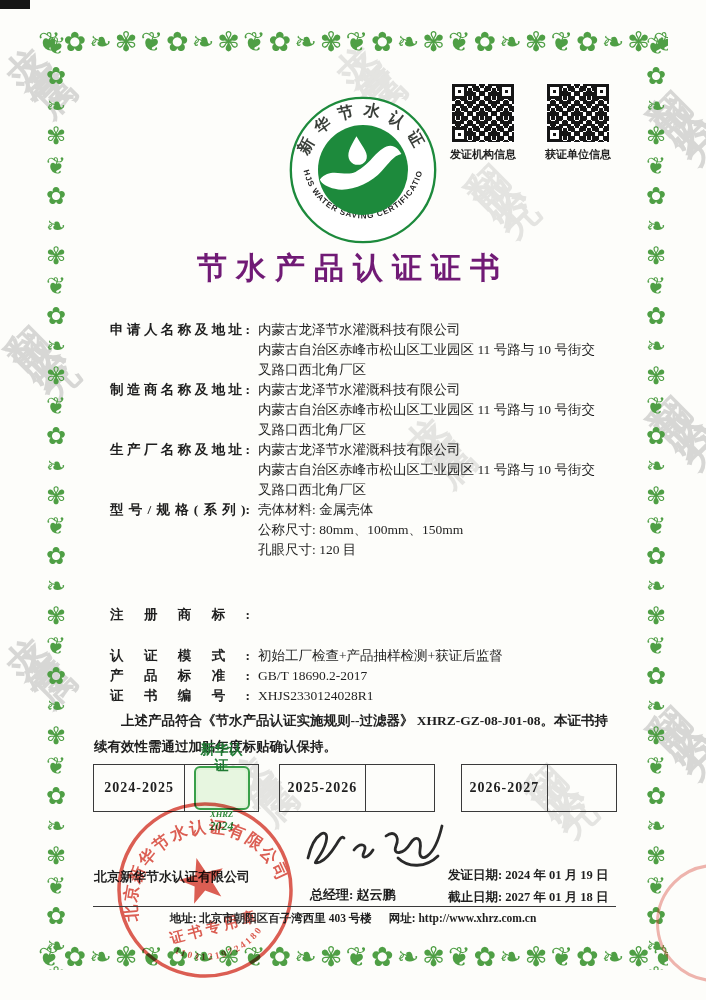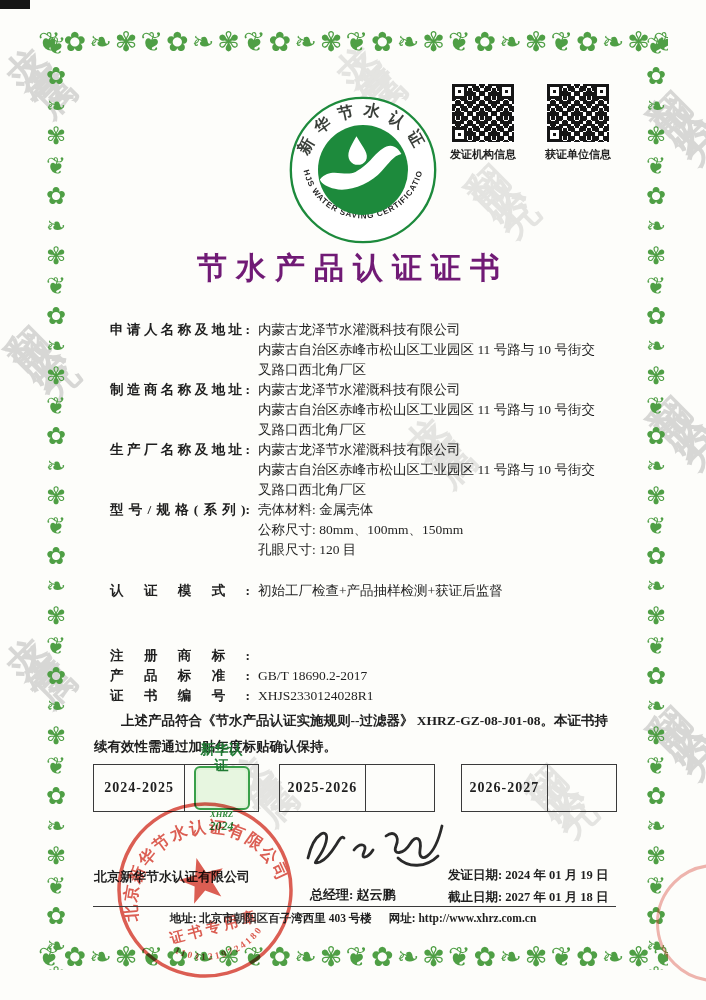--- a/index.html
+++ b/index.html
@@ -169,30 +169,30 @@
       </div>
     </div>
     <div class="row">
       <div class="flabel">型号/规格(系列):</div>
       <div class="fvalue">
         <div>壳体材料: 金属壳体</div>
         <div>公称尺寸: 80mm、100mm、150mm</div>
         <div>孔眼尺寸: 120 目</div>
       </div>
     </div>
+    <div class="row gap-a">
+      <div class="flabel">注册商标:</div>
+      <div class="fvalue">
+          <div></div>
+        </div>
+    </div>
     <div class="row gap-b">
       <div class="flabel">认证模式:</div>
       <div class="fvalue">
           <div>初始工厂检查+产品抽样检测+获证后监督</div>
-        </div>
-    </div>
-    <div class="row gap-a">
-      <div class="flabel">注册商标:</div>
-      <div class="fvalue">
-          <div></div>
         </div>
     </div>
     <div class="row">
       <div class="flabel">产品标准:</div>
       <div class="fvalue">
           <div>GB/T 18690.2-2017</div>
         </div>
     </div>
     <div class="row">
       <div class="flabel">证书编号:</div>

